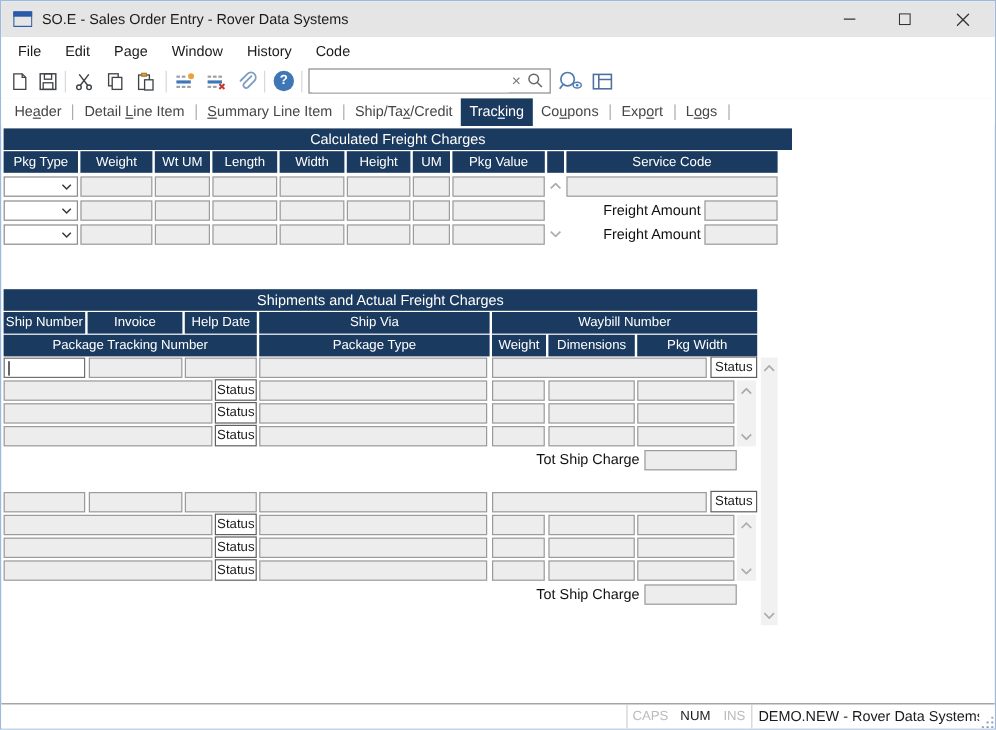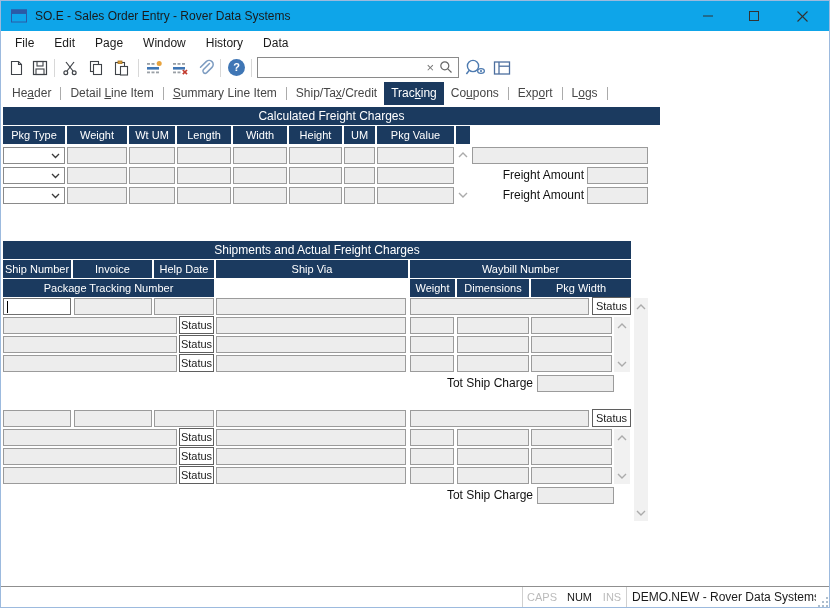--- a/index.html
+++ b/index.html
@@ -1,20 +1,20 @@
 <!DOCTYPE html>
 <html><head>
 <meta charset="utf-8">
 <style>
   html,body{margin:0;padding:0;}
   body{width:830px;height:608px;font-family:"Liberation Sans",sans-serif;background:#ffffff;}
   .window{position:relative;width:828px;height:606px;border:1px solid #9cbade;background:#ffffff;overflow:hidden;}
 
   
-  .titlebar{position:absolute;left:0;top:0;width:100%;height:30px;background:#0ea5e9;}
+  .titlebar{position:absolute;left:0;top:0;width:100%;height:30px;background:#e5e5e5;}
   .win-icon{position:absolute;left:10px;top:8px;width:16px;height:14px;}
   .win-title{position:absolute;left:34px;top:0;height:30px;line-height:30px;font-size:12px;color:#1a1a1a;white-space:nowrap;}
   .cap-btn{position:absolute;top:0;height:30px;display:flex;align-items:center;justify-content:center;cursor:default;}
   .cap-min{left:684px;width:46px;}
   .cap-max{left:730px;width:46px;}
   .cap-close{left:776px;width:50px;}
 
   
   .menubar{position:absolute;left:0;top:30px;width:100%;height:24px;display:flex;align-items:center;padding-left:4px;box-sizing:border-box;background:#ffffff;}
   .menu-item{padding:0 10px;font-size:12px;color:#1a1a1a;line-height:24px;}
@@ -88,21 +88,21 @@
         </svg>
       </div>
   </div>
 
   <div class="menubar">
     <span class="menu-item">File</span>
     <span class="menu-item">Edit</span>
     <span class="menu-item">Page</span>
     <span class="menu-item">Window</span>
     <span class="menu-item">History</span>
-    <span class="menu-item">Data</span>
+    <span class="menu-item">Code</span>
   </div>
 
   <div class="toolbar">
     <div class="tb" style="left:6px">
       <svg width="16" height="16" viewBox="0 0 16 16">
           <path d="M3.5,1.5 h7 l3,3 v10 h-10 z" fill="#fff" stroke="#3F4348" stroke-width="1.1"></path>
           <path d="M10.5,1.5 v3 h3" fill="none" stroke="#3F4348" stroke-width="1.1"></path>
         </svg>
     </div>
     <div class="tb" style="left:30px">
@@ -214,20 +214,21 @@
 
   <div class="hdr" style="left:2px;top:125px;width:62px">Pkg Type</div>
   <div class="hdr" style="left:66px;top:125px;width:60px">Weight</div>
   <div class="hdr" style="left:128px;top:125px;width:46px">Wt UM</div>
   <div class="hdr" style="left:176px;top:125px;width:54px">Length</div>
   <div class="hdr" style="left:232px;top:125px;width:54px">Width</div>
   <div class="hdr" style="left:288px;top:125px;width:53px">Height</div>
   <div class="hdr" style="left:343px;top:125px;width:31px">UM</div>
   <div class="hdr" style="left:376px;top:125px;width:77px">Pkg Value</div>
   <div class="hdr" style="left:455px;top:125px;width:14px"></div>
+  <div class="hdr" style="left:471px;top:125px;width:176px">Service Code</div>
 
   <div class="dd" style="left:2px;top:146px;width:62px">
       <svg width="9" height="6" viewBox="0 0 9 6">
         <polyline points="1,1 4.5,4.5 8,1" fill="none" stroke="#3a3a3a" stroke-width="1.3"></polyline>
       </svg>
     </div>
   <div class="fld" style="left:66px;top:146px;width:60px"></div>
   <div class="fld" style="left:128px;top:146px;width:46px"></div>
   <div class="fld" style="left:176px;top:146px;width:54px"></div>
   <div class="fld" style="left:232px;top:146px;width:54px"></div>
@@ -278,20 +279,21 @@
 
   <div class="hdr big" style="left:2px;top:240px;width:628px">Shipments and Actual Freight Charges</div>
 
   <div class="hdr" style="left:2px;top:259px;width:68px">Ship Number</div>
   <div class="hdr" style="left:72px;top:259px;width:79px">Invoice</div>
   <div class="hdr" style="left:153px;top:259px;width:60px">Help Date</div>
   <div class="hdr" style="left:409px;top:259px;width:221px">Waybill Number</div>
   <div class="hdr" style="left:215px;top:259px;width:192px">Ship Via</div>
 
   <div class="hdr" style="left:2px;top:278px;width:211px">Package Tracking Number</div>
+  <div class="hdr" style="left:215px;top:278px;width:192px">Package Type</div>
   <div class="hdr" style="left:409px;top:278px;width:45px">Weight</div>
   <div class="hdr" style="left:456px;top:278px;width:72px">Dimensions</div>
   <div class="hdr" style="left:530px;top:278px;width:100px">Pkg Width</div>
 
   <div class="track" style="left:633px;top:297px;width:14px;height:223px"></div>
   <div class="arrowbox" style="left:633px;top:299px">
       <svg width="10" height="6" viewBox="0 0 10 6">
         <polyline points="1,5 5,1 9,5" fill="none" stroke="#ABABAB" stroke-width="1.4"></polyline>
       </svg>
     </div>

